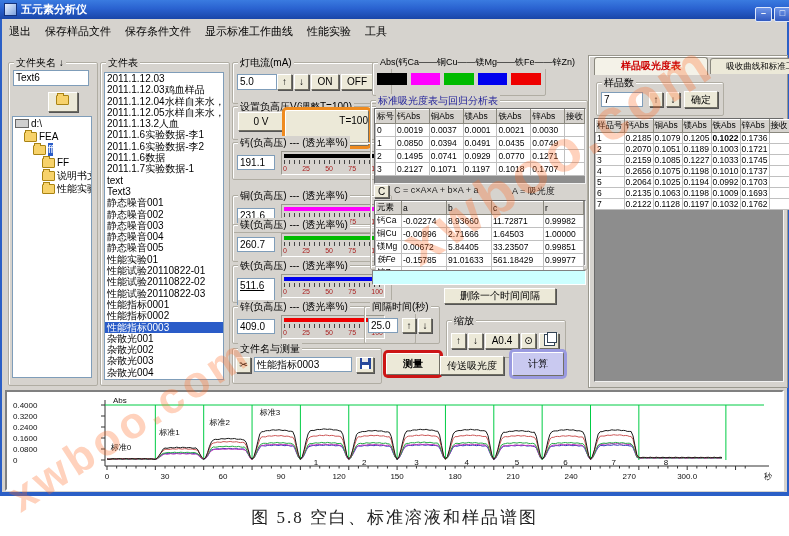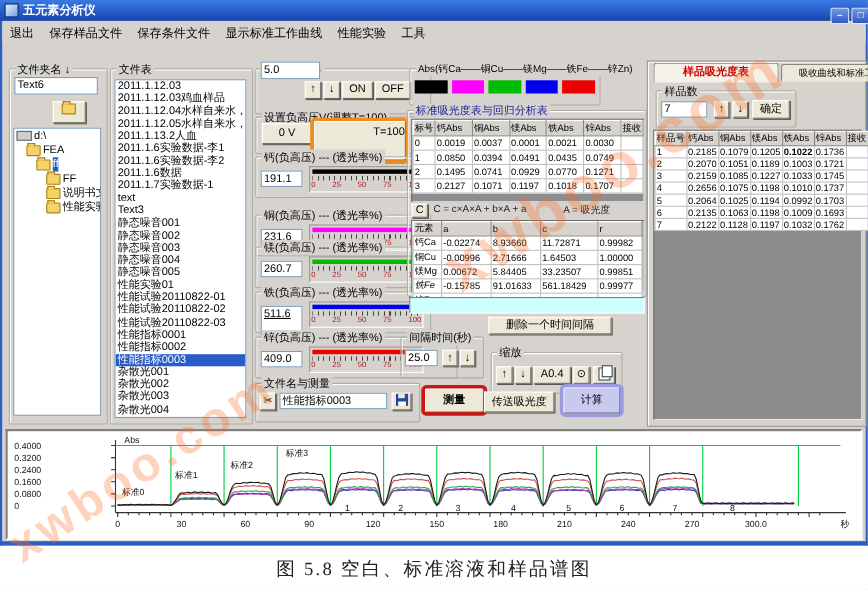--- a/index.html
+++ b/index.html
@@ -150,21 +150,21 @@
       <div class="lb-item sel">性能指标0003</div>
       <div class="lb-item">杂散光001</div>
       <div class="lb-item">杂散光002</div>
       <div class="lb-item">杂散光003</div>
       <div class="lb-item">杂散光004</div>
     </div>
 
   <div class="gb" style="left:232px;top:62px;width:158px;height:40px;">
     <span class="gb-label">灯电流(mA)</span>
   </div>
-  <div class="input" style="left:237px;top:56px;width:54px;height:16px;">5.0</div>
+  <div class="input" style="left:237px;top:74px;width:40px;height:16px;">5.0</div>
   <div class="btn" style="left:277px;top:74px;width:15px;height:16px;line-height:14px;">↑</div>
   <div class="btn" style="left:294px;top:74px;width:15px;height:16px;line-height:14px;">↓</div>
   <div class="btn" style="left:311px;top:74px;width:28px;height:16px;line-height:14px;">ON</div>
   <div class="btn" style="left:341px;top:74px;width:32px;height:16px;line-height:14px;">OFF</div>
 
   <div class="gb" style="left:232px;top:106px;width:158px;height:32px;">
     <span class="gb-label">设置负高压V(调整T=100)</span>
   </div>
   <div class="btn" style="left:238px;top:112px;width:46px;height:19px;line-height:17px;">0 V</div>
   <div class="btn ring-orange" style="left:285px;top:110px;width:84px;height:36px;line-height:20px;text-align:right;">T=100</div>

